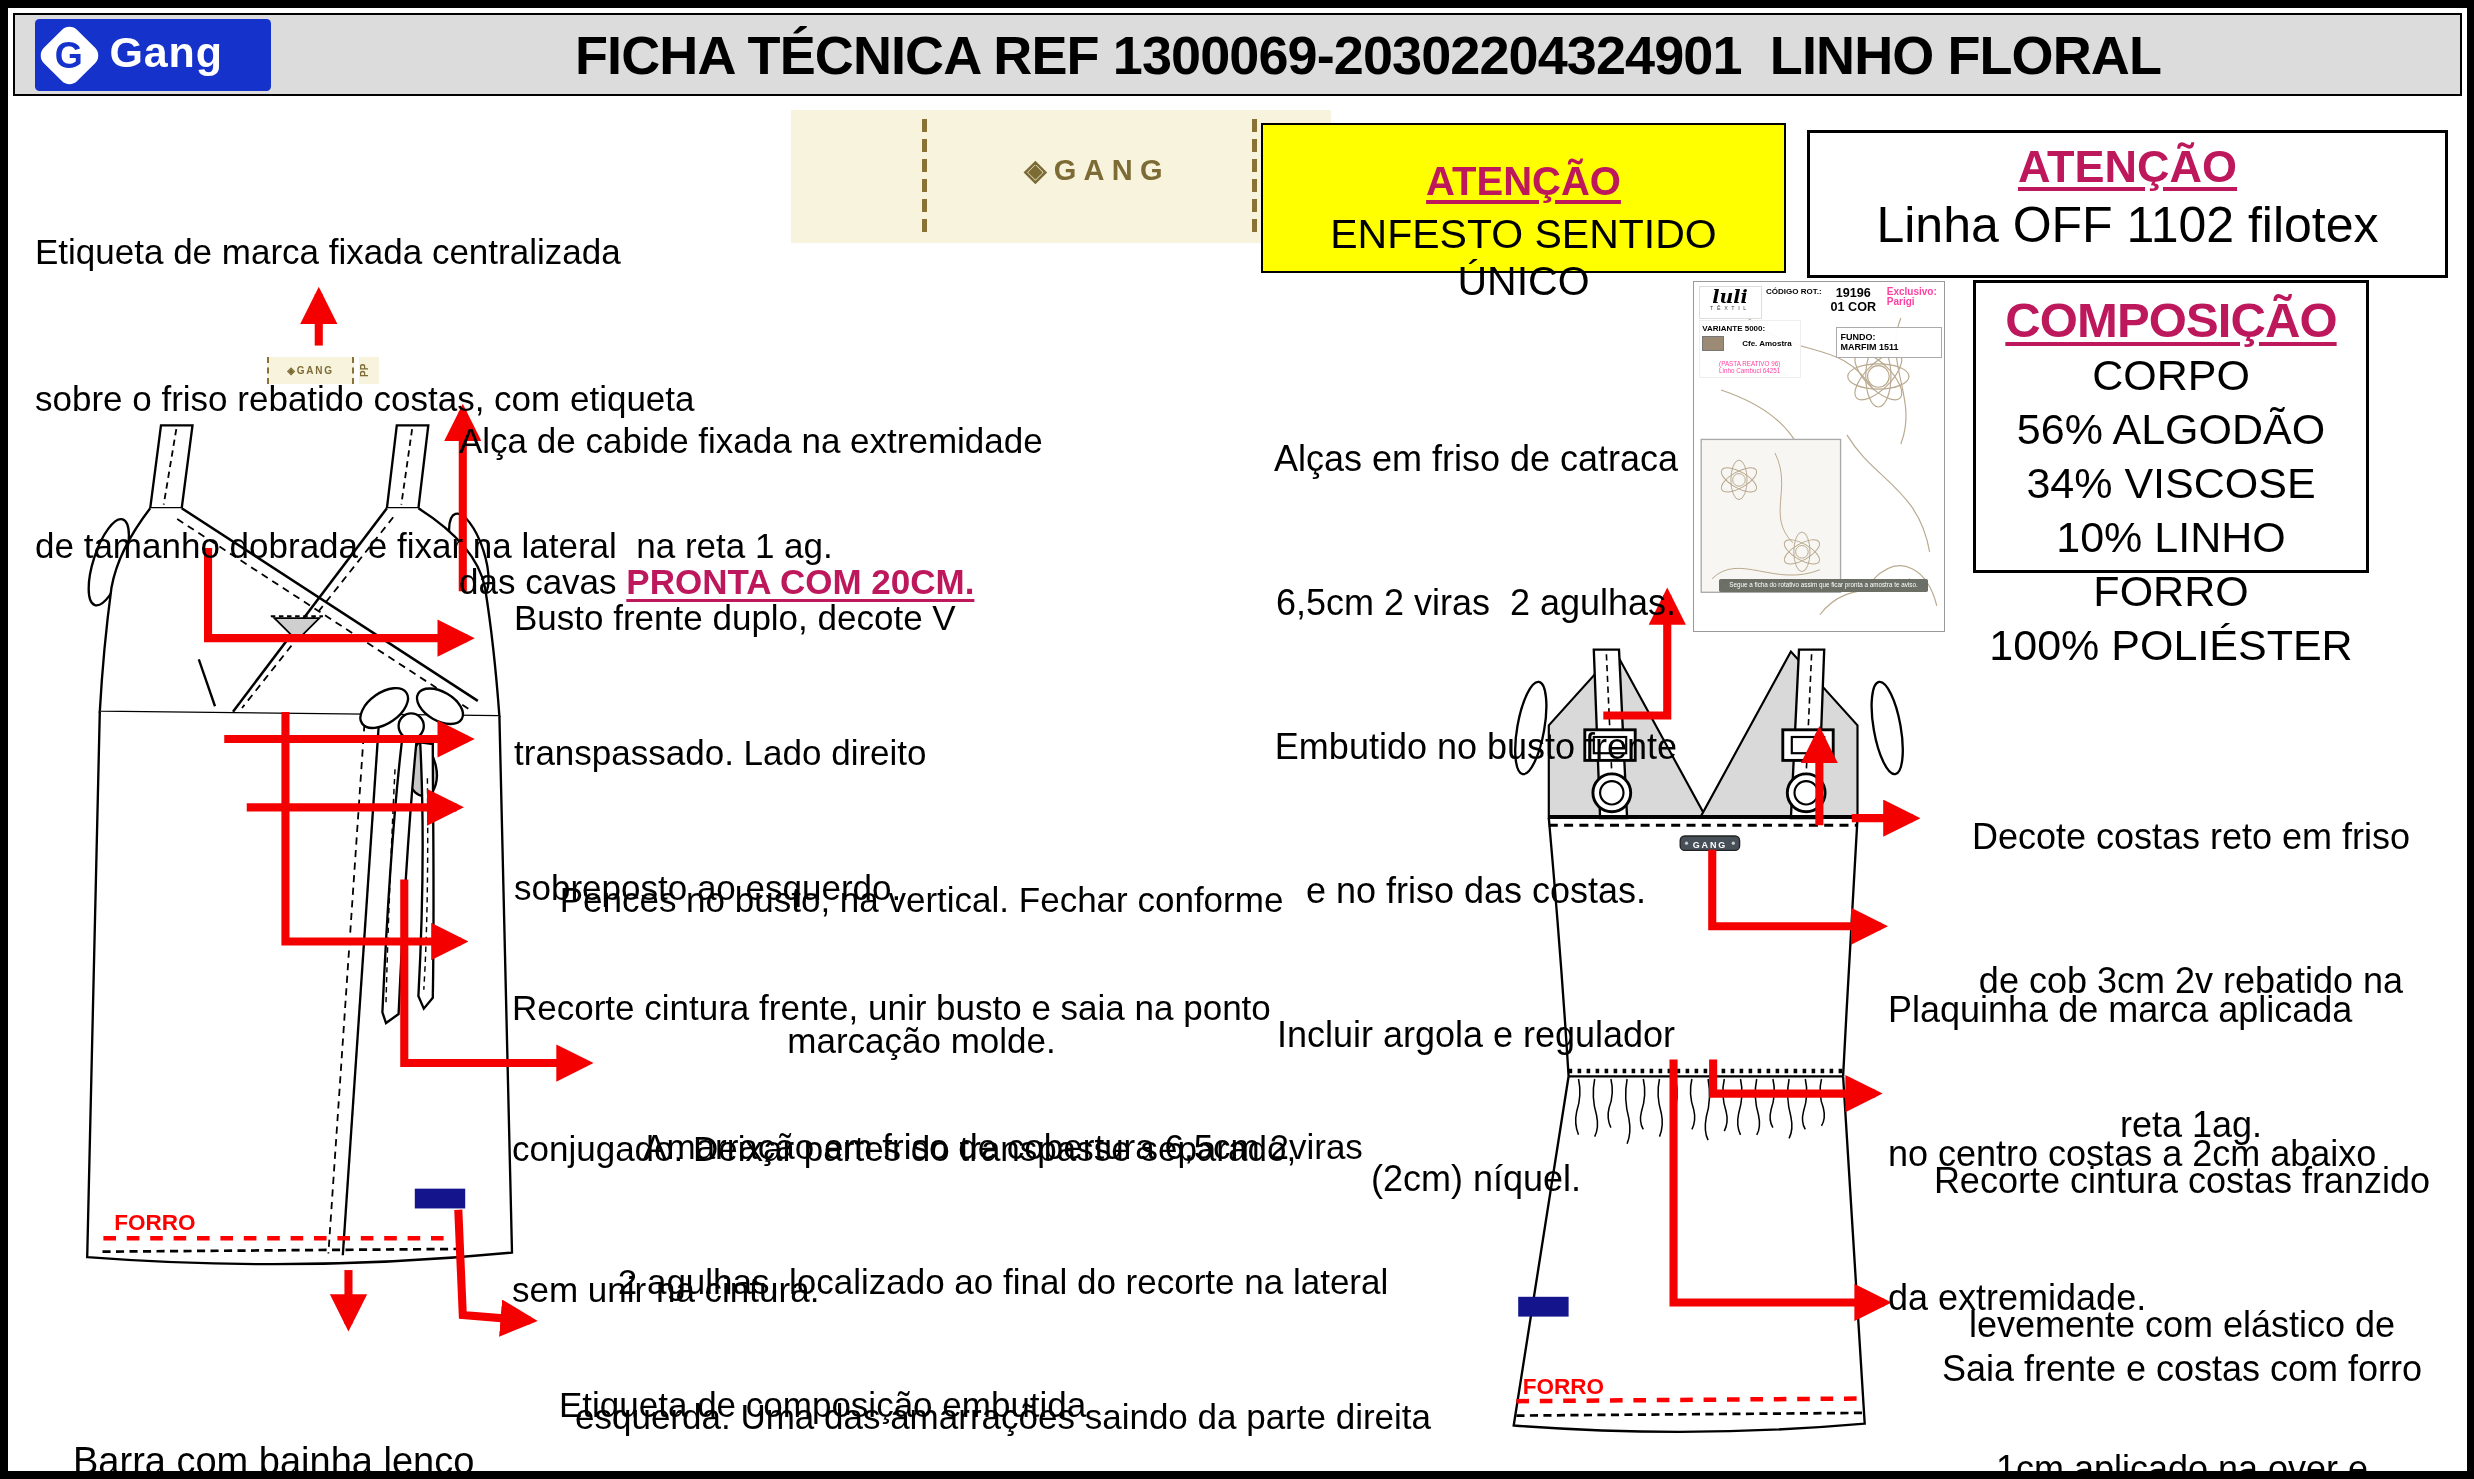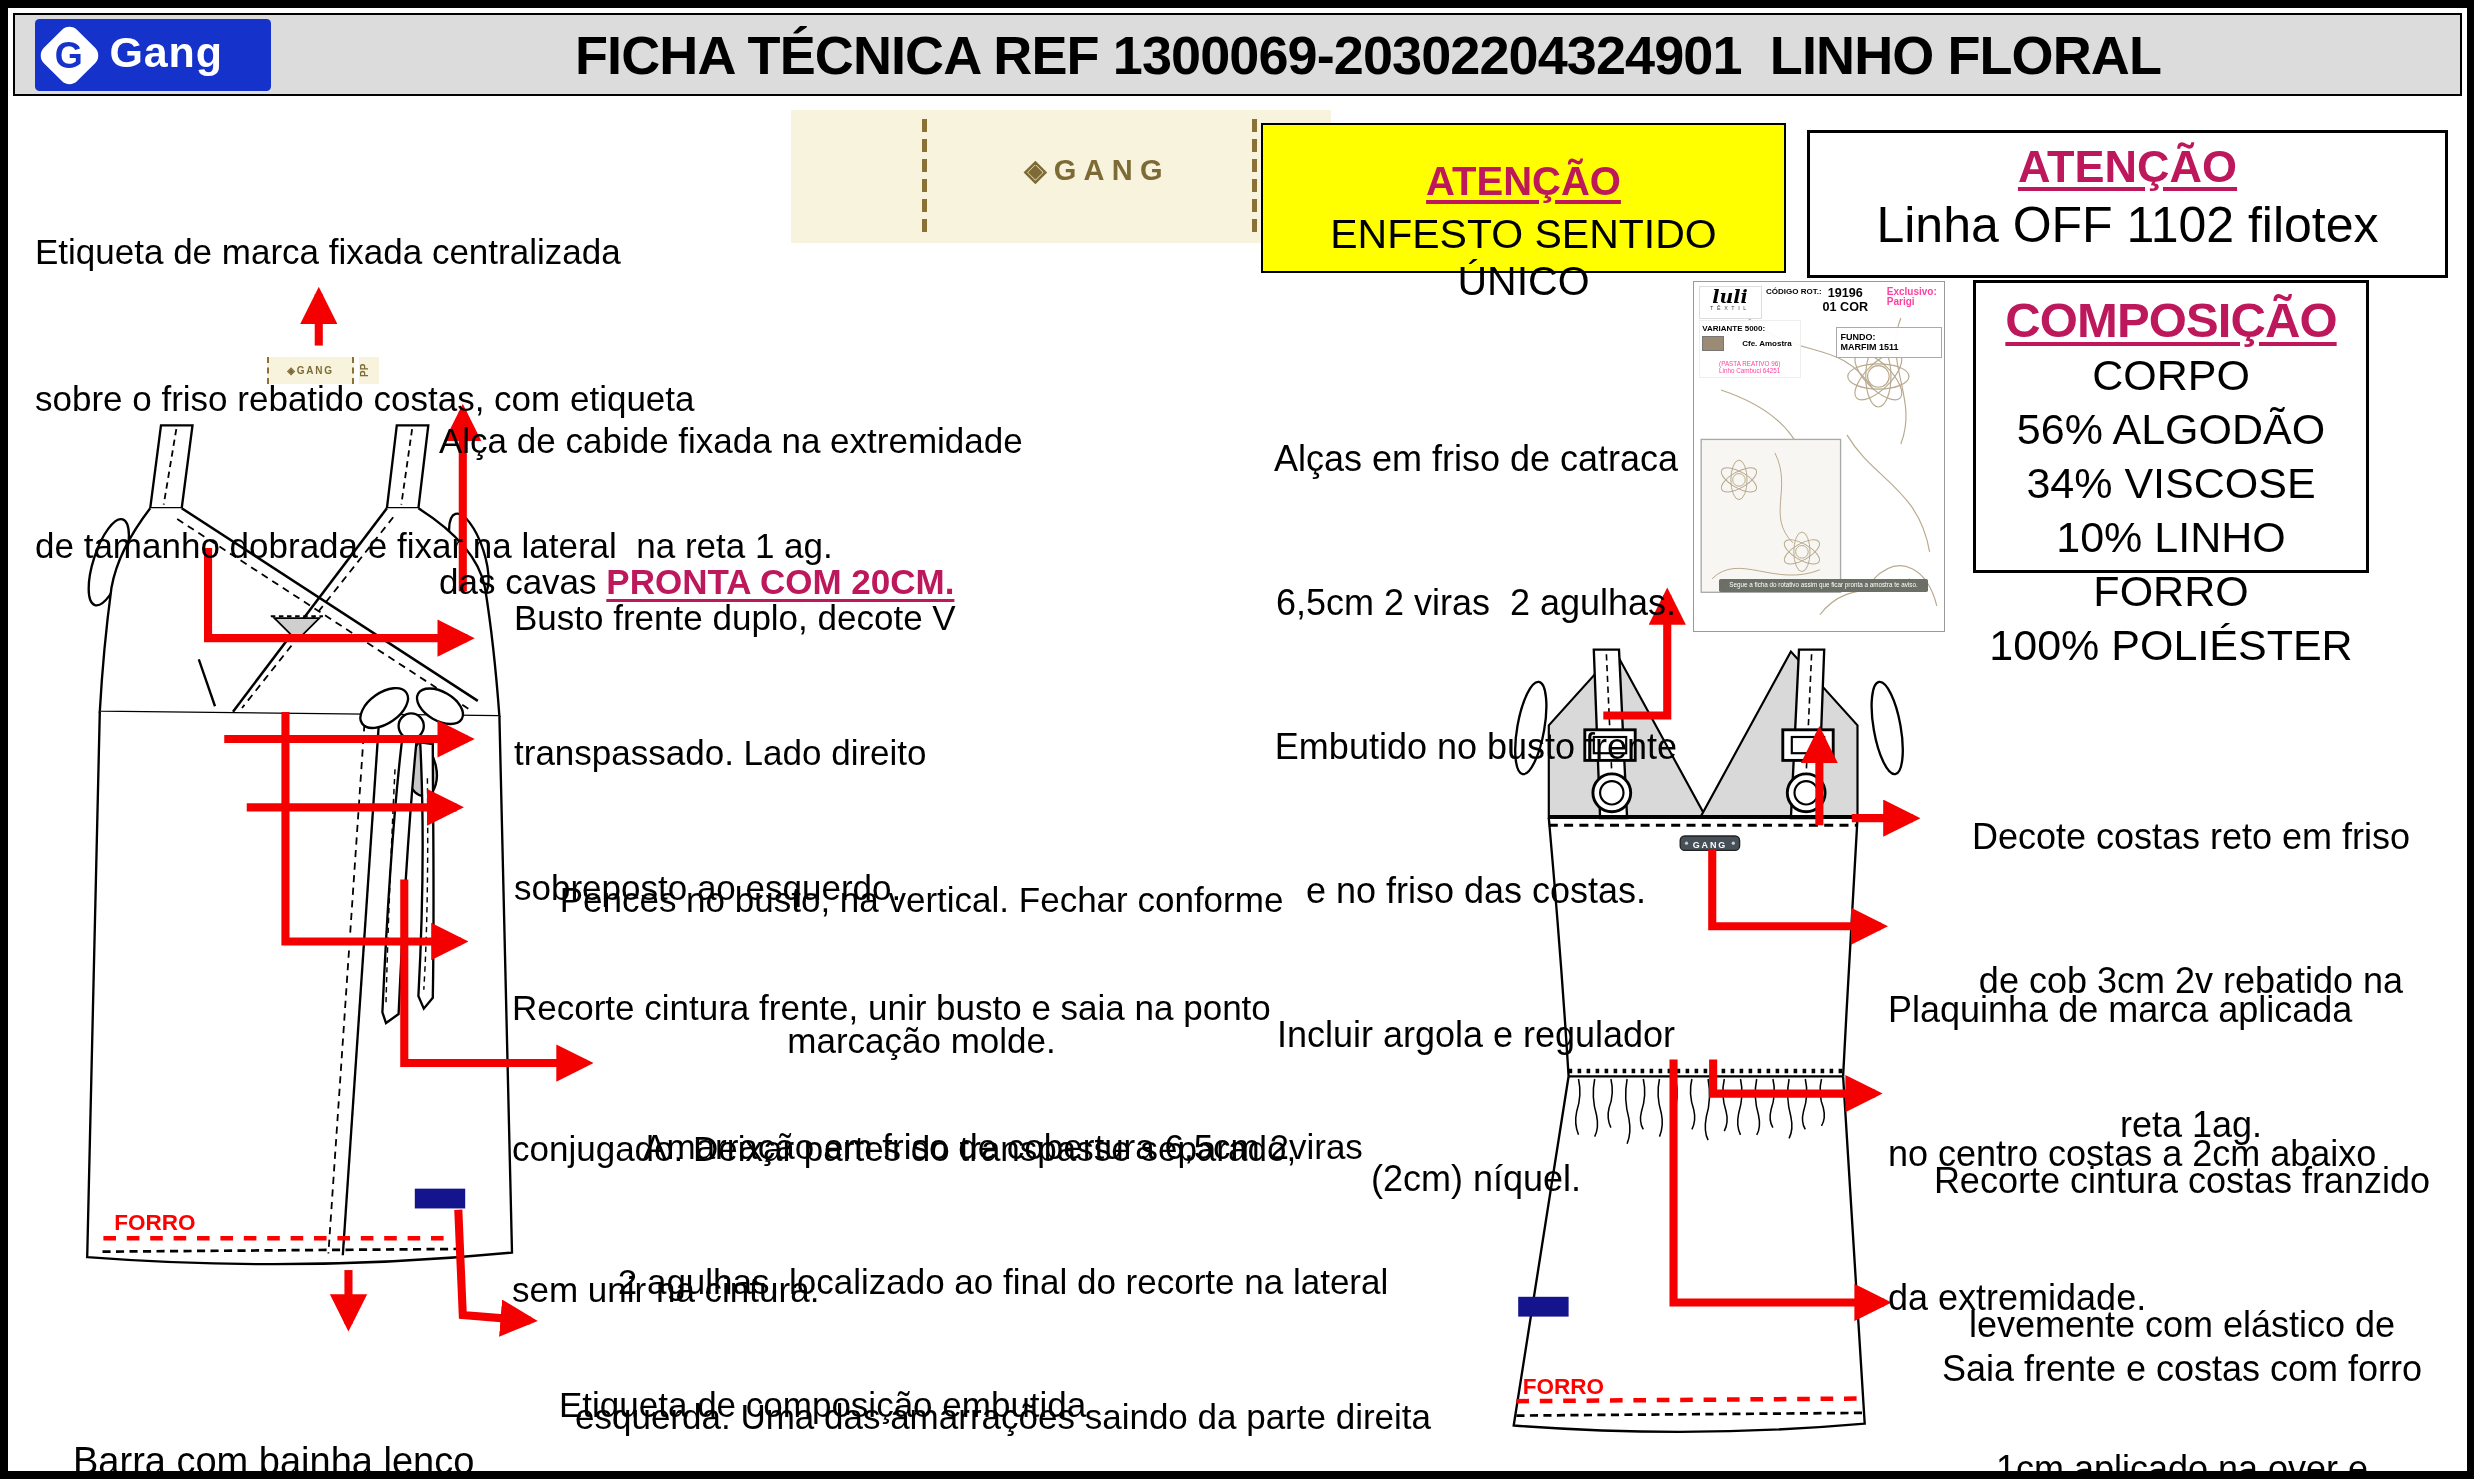--- a/index.html
+++ b/index.html
@@ -24,21 +24,21 @@
   .att-white .b{font-size:50px;line-height:58px;margin-top:1.8px;}
   
   .comp-box{position:absolute;left:1965px;top:272px;width:396px;height:293px;border:3.6px solid #000;box-sizing:border-box;text-align:center;padding-top:9px;z-index:30;}
   .comp-box .t{font-size:49px;font-weight:bold;letter-spacing:-0.9px;}
   .comp-box .l{font-size:43px;line-height:54px;}
   
   .fabric-card{position:absolute;left:1685px;top:273px;width:250px;height:349px;background:#fff;border:0.9px solid #999;z-index:20;font-family:"Liberation Sans",sans-serif;}
   .fc-logo{position:absolute;left:4.5px;top:3.6px;width:61px;height:31px;background:#fff;border:0.9px solid #ddd;text-align:center;}
   .fc-logo .luli{font-family:"DejaVu Serif",serif;font-style:italic;font-weight:bold;font-size:19px;line-height:18px;}
   .fc-logo .tx{font-size:5.4px;letter-spacing:3.6px;color:#444;}
-  .fc-code{position:absolute;left:72px;top:5.4px;display:flex;gap:1px;}
+  .fc-code{position:absolute;left:72px;top:5.4px;display:flex;gap:9px;}
   .fc-code .cl{font-size:8px;font-weight:bold;}
   .fc-code .cv{font-size:12.6px;font-weight:bold;line-height:13.5px;text-align:center;}
   .fc-excl{position:absolute;right:7.2px;top:4.5px;font-size:10px;font-weight:bold;color:#ff3fa0;line-height:10.8px;}
   .fc-var{position:absolute;left:4.5px;top:38px;width:95px;background:rgba(255,255,255,.92);border:0.9px solid #eee;padding:2.7px;}
   .fc-var .vt{font-size:8px;font-weight:bold;}
   .fc-var .row{display:flex;align-items:center;gap:18px;margin-top:3.6px;}
   .fc-sw{width:20px;height:12.6px;background:#9b8a74;border:0.9px solid #777;}
   .fc-var .sl{font-size:8px;font-weight:bold;}
   .fc-var .pk{font-size:6.3px;color:#ff3fa0;text-align:center;margin-top:9px;line-height:7.2px;}
   .fc-fundo{position:absolute;left:142px;top:45px;width:97px;background:rgba(255,255,255,.95);border:0.9px solid #aaa;padding:3.6px;font-size:9px;font-weight:bold;line-height:10.8px;}
@@ -310,21 +310,21 @@
       <polyline points="1850,1168 1850,1438 2084,1438" marker-end="url(#ah)"></polyline>
     </g>
   </svg>
 
   <div class="note" style="left:27px;top:121px;line-height:49px;">
     <div>Etiqueta de marca fixada centralizada</div>
     <div>sobre o friso rebatido costas, com etiqueta</div>
     <div>de tamanho dobrada e fixar na lateral  na reta 1 ag.</div>
   </div>
 
-  <div class="note" style="left:431px;top:315px;">
+  <div class="note" style="left:451px;top:315px;">
     <div>Alça de cabide fixada na extremidade</div>
     <div><span>das cavas </span><span class="ru">PRONTA COM 20CM.</span></div>
   </div>
 
   <div class="note" style="left:506px;top:497px;line-height:45px;">
     <div>Busto frente duplo, decote V</div>
     <div>transpassado. Lado direito</div>
     <div>sobreposto ao esquerdo.</div>
   </div>
 

